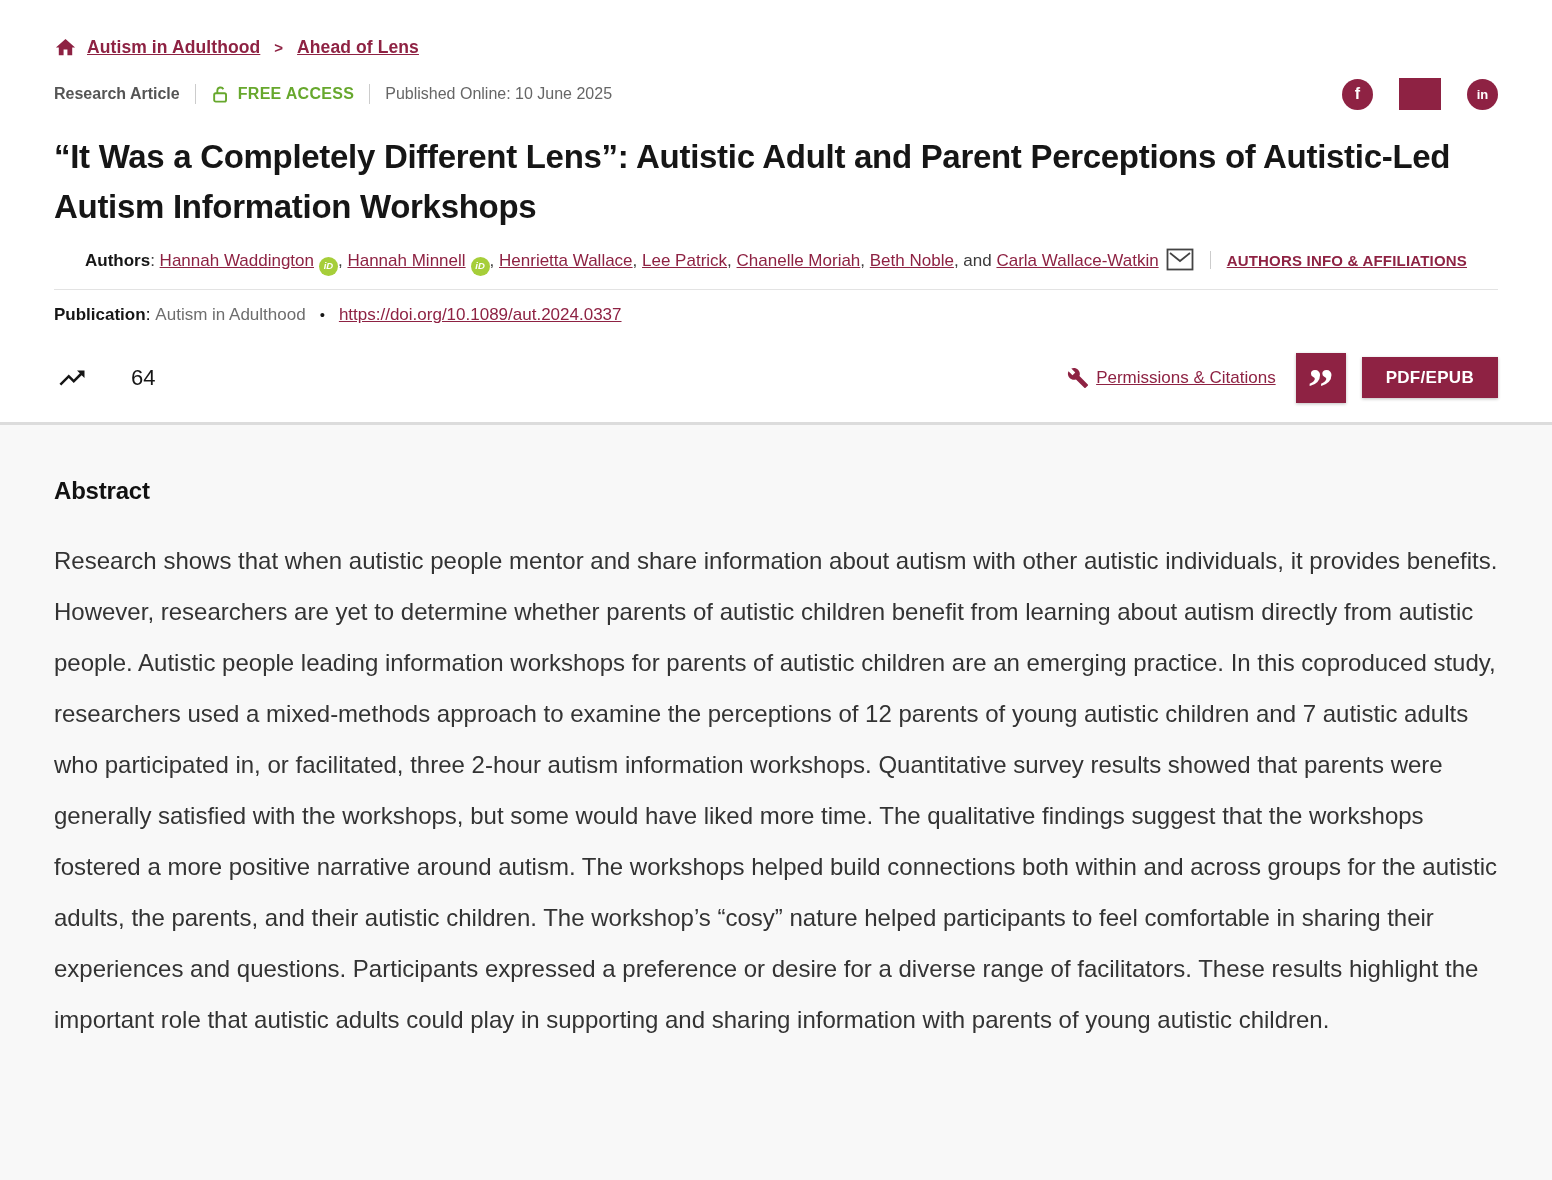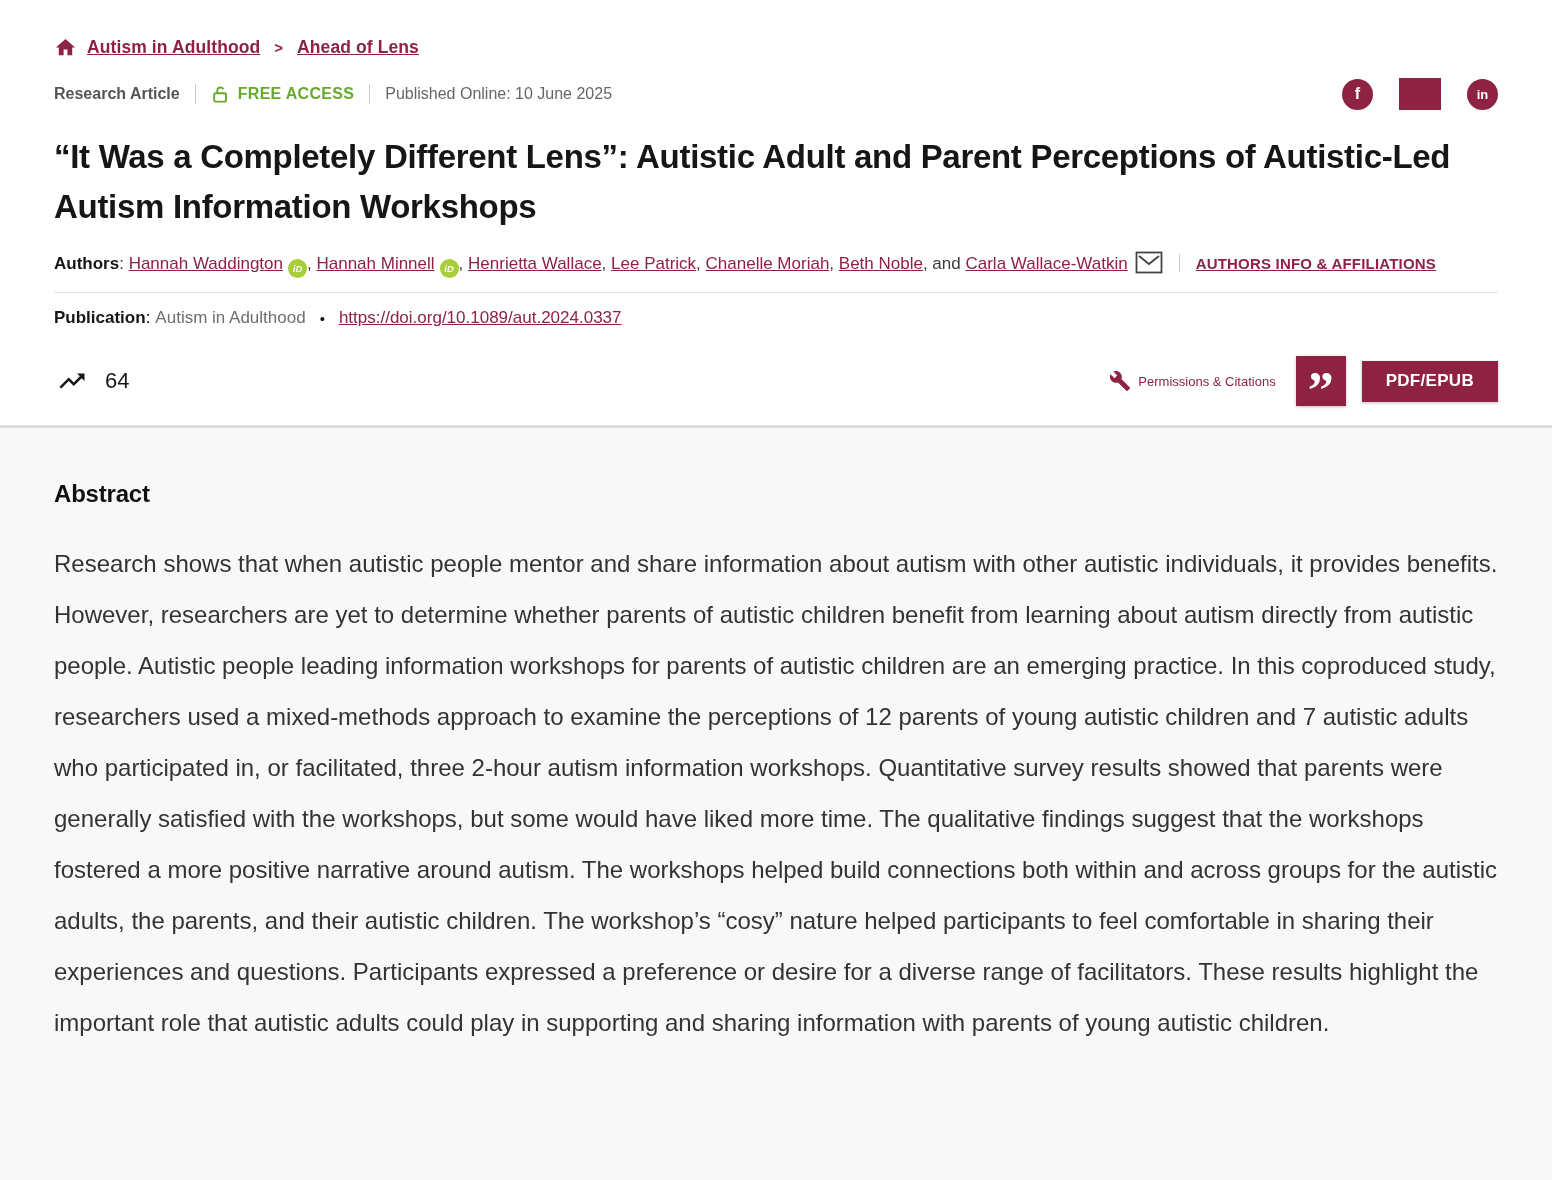--- a/index.html
+++ b/index.html
@@ -47,21 +47,21 @@
 
   
   .article-title {
     margin:22px 0 0 0;
     font-size:33px; line-height:50px; font-weight:700;
     color:#161616; letter-spacing:-.3px; max-width:1462px;
   }
 
   
   .authors-line {
-    margin:16px 0 0 0; font-size:17px; line-height:31px; color:#3b3b3b; max-width:1462px;
+    margin:16px 0 0 0; font-size:17px; line-height:26px; color:#3b3b3b; max-width:1462px;text-align:center;
   }
   .authors-label { font-weight:700; color:#161616; }
   .author-link { color:#8E2243; text-decoration:underline; }
   .orcid-badge {
     display:inline-flex; align-items:center; justify-content:center;
     width:19px; height:19px; border-radius:50%; background:#A6CE39;
     color:#ffffff; font-size:9.5px; font-weight:700; font-style:italic;
     vertical-align:-3px; margin-left:5px;
   }
   .envelope-icon { vertical-align:-5px; margin-left:7px; }
@@ -78,25 +78,25 @@
 
   
   .pub-row { display:flex; align-items:center; margin-top:15px; font-size:17px; }
   .pub-label { font-weight:700; color:#161616; }
   .pub-journal { color:#6e6e6e; margin-left:5px; }
   .pub-bullet { color:#161616; margin:0 14px; font-size:15px; }
   .doi-link { color:#8E2243; text-decoration:underline; }
 
   
   .actions-row { display:flex; align-items:center; margin-top:28px; height:50px; }
-  .metric { display:flex; align-items:center; }
+  .metric { display:flex; align-items:center;gap:26px; }
   .metric-value { font-size:22px; color:#161616; margin-left:15px; }
   .actions-right { margin-left:auto; display:flex; align-items:center; }
   .permissions-link {
-    font-size:13px; color:#8E2243; margin-left:7px;
+    font-size:17px; color:#8E2243; text-decoration:underline; margin-left:7px;
   }
   .quote-button {
     width:50px; height:50px; background:#8E2243; margin-left:20px;
     display:flex; align-items:center; justify-content:center;
     border:none; box-shadow:0 1px 3px rgba(0,0,0,.25);
   }
   .quote-glyph {
     color:#ffffff; font-size:52px; font-weight:700; line-height:1;
     position:relative; top:10px; font-family:"Liberation Serif", serif;
   }

